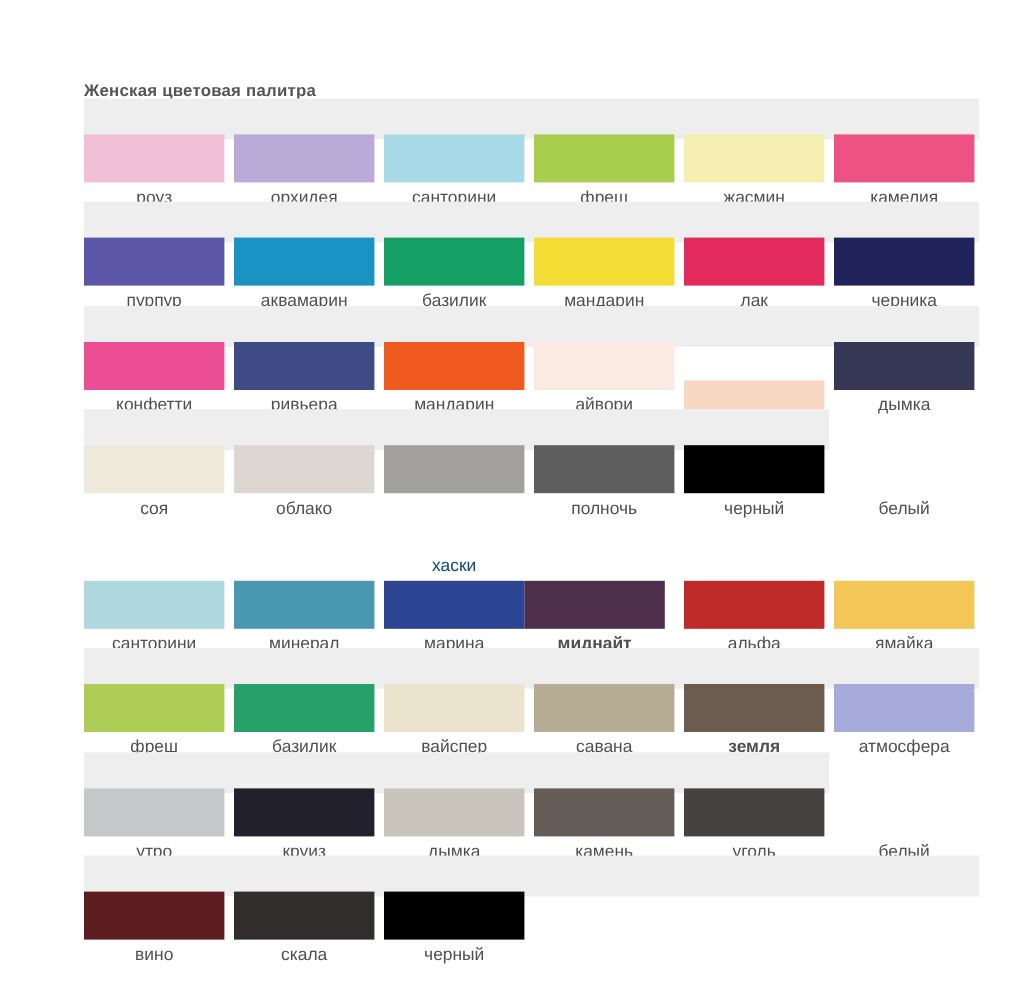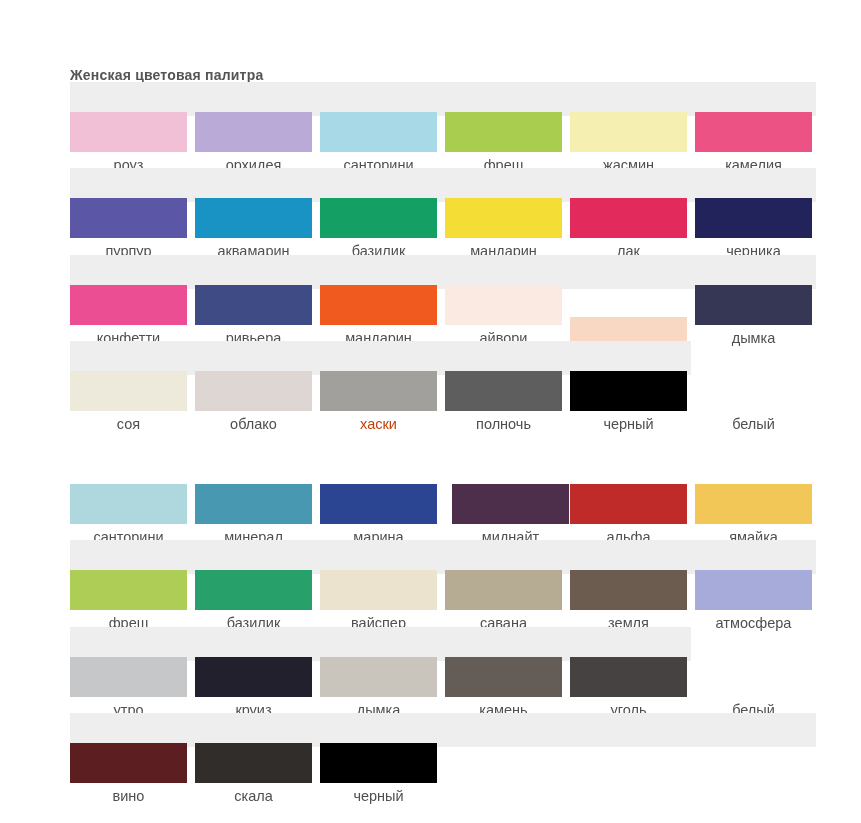--- a/index.html
+++ b/index.html
@@ -199,21 +199,21 @@
           <div class="cell" style="left: 0px;">
             <div class="swatch" title="соя" style="background: rgb(238, 234, 219);"></div>
             <div class="cell-label" style="color: rgb(79, 79, 79);">соя</div>
           </div>
           <div class="cell" style="left: 125px;">
             <div class="swatch" title="облако" style="background: rgb(221, 214, 210);"></div>
             <div class="cell-label" style="color: rgb(79, 79, 79);">облако</div>
           </div>
           <div class="cell" style="left: 250px;">
             <div class="swatch" title="хаски" style="background: rgb(162, 160, 156);"></div>
-            <div class="cell-label" style="color: #c2410c;">хаски</div>
+            <div class="cell-label" style="color: #0c4a6e; margin-top: 48px;">хаски</div>
           </div>
           <div class="cell" style="left: 375px;">
             <div class="swatch" title="полночь" style="background: rgb(94, 94, 94);"></div>
             <div class="cell-label" style="color: rgb(79, 79, 79);">полночь</div>
           </div>
           <div class="cell" style="left: 500px;">
             <div class="swatch" title="черный" style="background: rgb(0, 0, 0);"></div>
             <div class="cell-label" style="color: rgb(79, 79, 79);">черный</div>
           </div>
           <div class="cell" style="left: 625px;">
@@ -229,21 +229,21 @@
             <div class="cell-label" style="color: rgb(79, 79, 79);">санторини</div>
           </div>
           <div class="cell" style="left: 125px;">
             <div class="swatch" title="минерал" style="background: rgb(71, 152, 176);"></div>
             <div class="cell-label" style="color: rgb(79, 79, 79);">минерал</div>
           </div>
           <div class="cell" style="left: 250px;">
             <div class="swatch" title="марина" style="background: rgb(44, 69, 146);"></div>
             <div class="cell-label" style="color: rgb(79, 79, 79);">марина</div>
           </div>
-          <div class="cell" style="left: 382px;">
+          <div class="cell" style="left: 367px; font-weight: bold;">
             <div class="swatch" title="миднайт" style="background: rgb(77, 47, 75);"></div>
             <div class="cell-label" style="color: rgb(79, 79, 79);">миднайт</div>
           </div>
           <div class="cell" style="left: 500px;">
             <div class="swatch" title="альфа" style="background: rgb(191, 43, 40);"></div>
             <div class="cell-label" style="color: rgb(79, 79, 79);">альфа</div>
           </div>
           <div class="cell" style="left: 625px;">
             <div class="swatch" title="ямайка" style="background: rgb(242, 199, 88);"></div>
             <div class="cell-label" style="color: rgb(79, 79, 79);">ямайка</div>
@@ -264,21 +264,21 @@
           <div class="cell" style="left: 250px;">
             <div class="swatch" title="вайспер" style="background: rgb(236, 227, 207);"></div>
             <div class="cell-label" style="color: rgb(79, 79, 79);">вайспер</div>
           </div>
           <div class="cell" style="left: 375px;">
             <div class="swatch" title="савана" style="background: rgb(182, 171, 147);"></div>
             <div class="cell-label" style="color: rgb(79, 79, 79);">савана</div>
           </div>
           <div class="cell" style="left: 500px;">
             <div class="swatch" title="земля" style="background: rgb(108, 92, 79);"></div>
-            <div class="cell-label" style="color: rgb(79, 79, 79);">земля</div>
+            <div class="cell-label" style="color: rgb(79, 79, 79); font-weight: bold;">земля</div>
           </div>
           <div class="cell" style="left: 625px;">
             <div class="swatch" title="атмосфера" style="background: rgb(167, 171, 217);"></div>
             <div class="cell-label" style="color: rgb(79, 79, 79);">атмосфера</div>
           </div>
         </div>
       </div>
       <div class="row" style="top: 657px;">
         <div class="row-band" style="width: 621px; top: -30px; background: rgb(238, 238, 238);"></div>
         <div class="cells">

